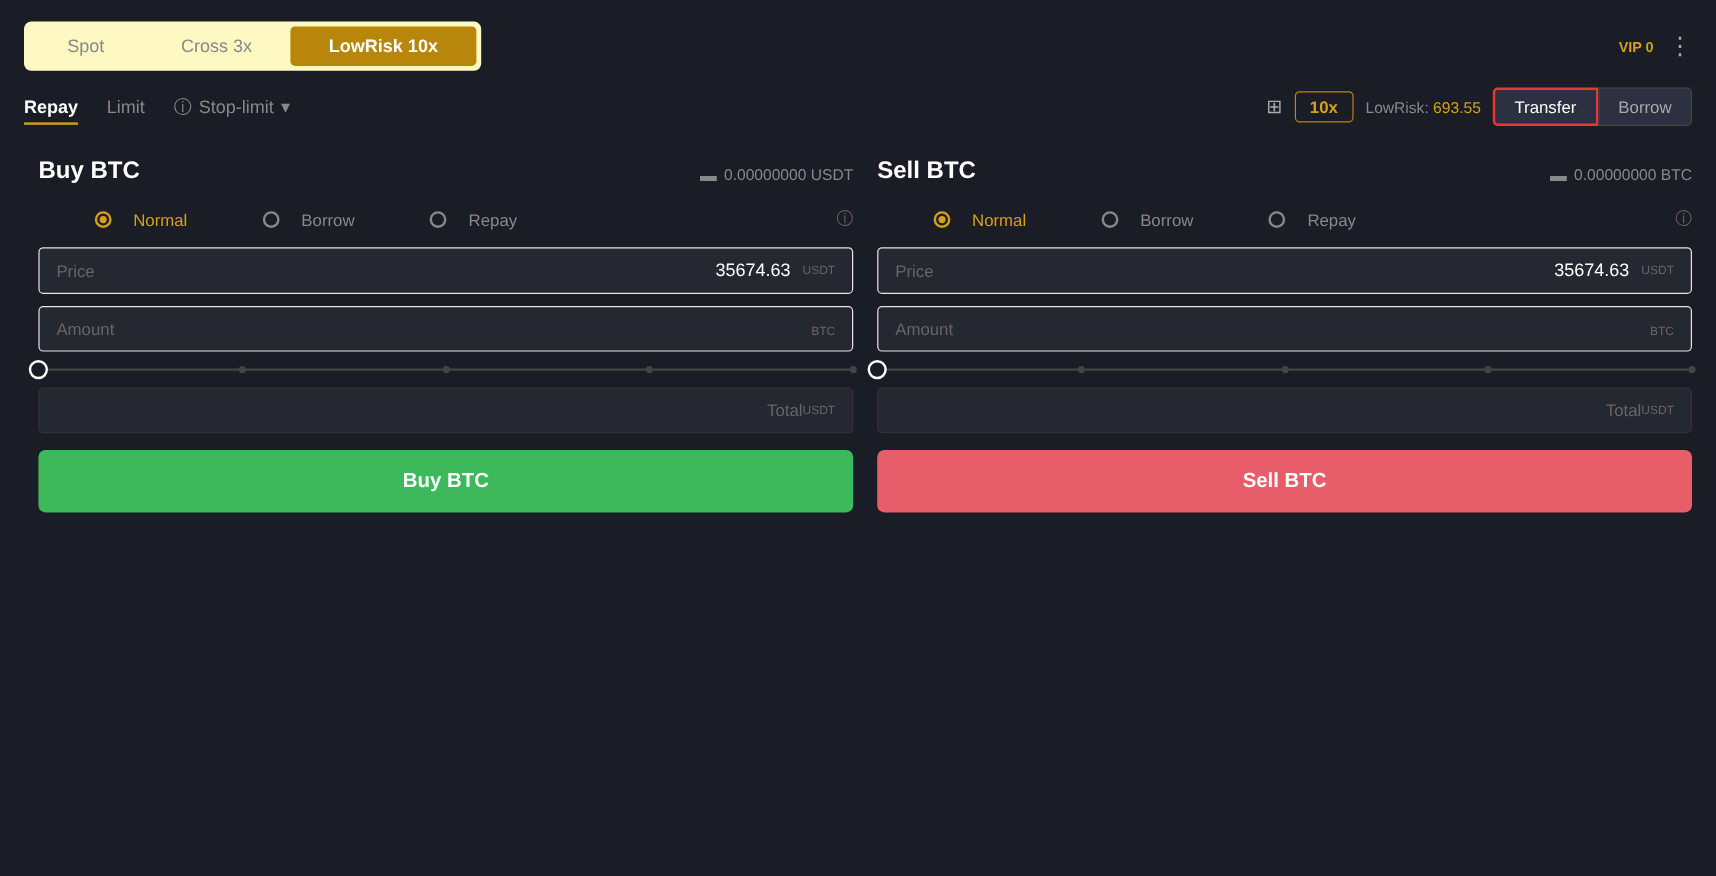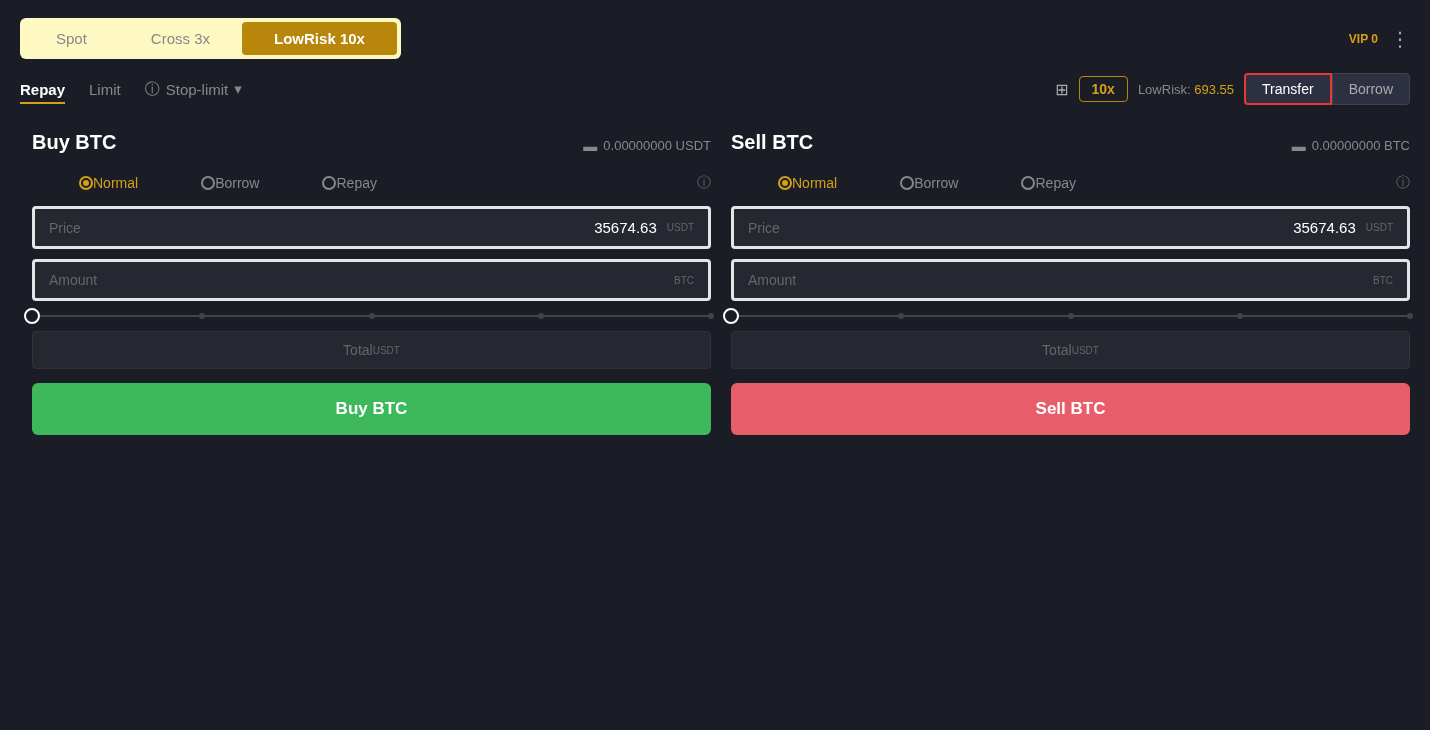--- a/index.html
+++ b/index.html
@@ -203,21 +203,21 @@
     
     .radio-group {
       display: flex;
       align-items: center;
       gap: 16px;
       margin-bottom: 14px;
     }
     .radio-label {
       display: flex;
       align-items: center;
-      gap: 0;
+      gap: 18px;
       cursor: pointer;
       font-size: 14px;
       color: #888;
       padding-left: 47px;
     }
     .radio-label.selected {
       color: #d4a017;
     }
     .radio-circle {
       width: 14px;
@@ -240,26 +240,26 @@
     }
     .info-icon-sm {
       color: #666;
       font-size: 14px;
       margin-left: auto;
     }
 
     
     .input-field {
       background: #252830;
-      border: 3px solid #e5e5e5;
+      border: 1px solid #e5e5e5;
       border-radius: 4px;
       padding: 10px 14px;
       margin-bottom: 10px;
       display: flex;
-      align-items: center;
+      align-items: flex-end;
       justify-content: space-between;
     }
     .input-label {
       color: #666;
       font-size: 14px;
     }
     .input-value {
       display: flex;
       align-items: center;
       gap: 10px;
@@ -310,21 +310,21 @@
 
     
     .total-field {
       background: #252830;
       border: 1px solid #333;
       border-radius: 4px;
       padding: 10px 14px;
       margin-bottom: 14px;
       display: flex;
       align-items: center;
-      justify-content: center;
+      justify-content: flex-end;
     }
 
     
     .buy-btn {
       width: 100%;
       padding: 16px;
       background: #3db85a;
       border: none;
       border-radius: 6px;
       color: #fff;

